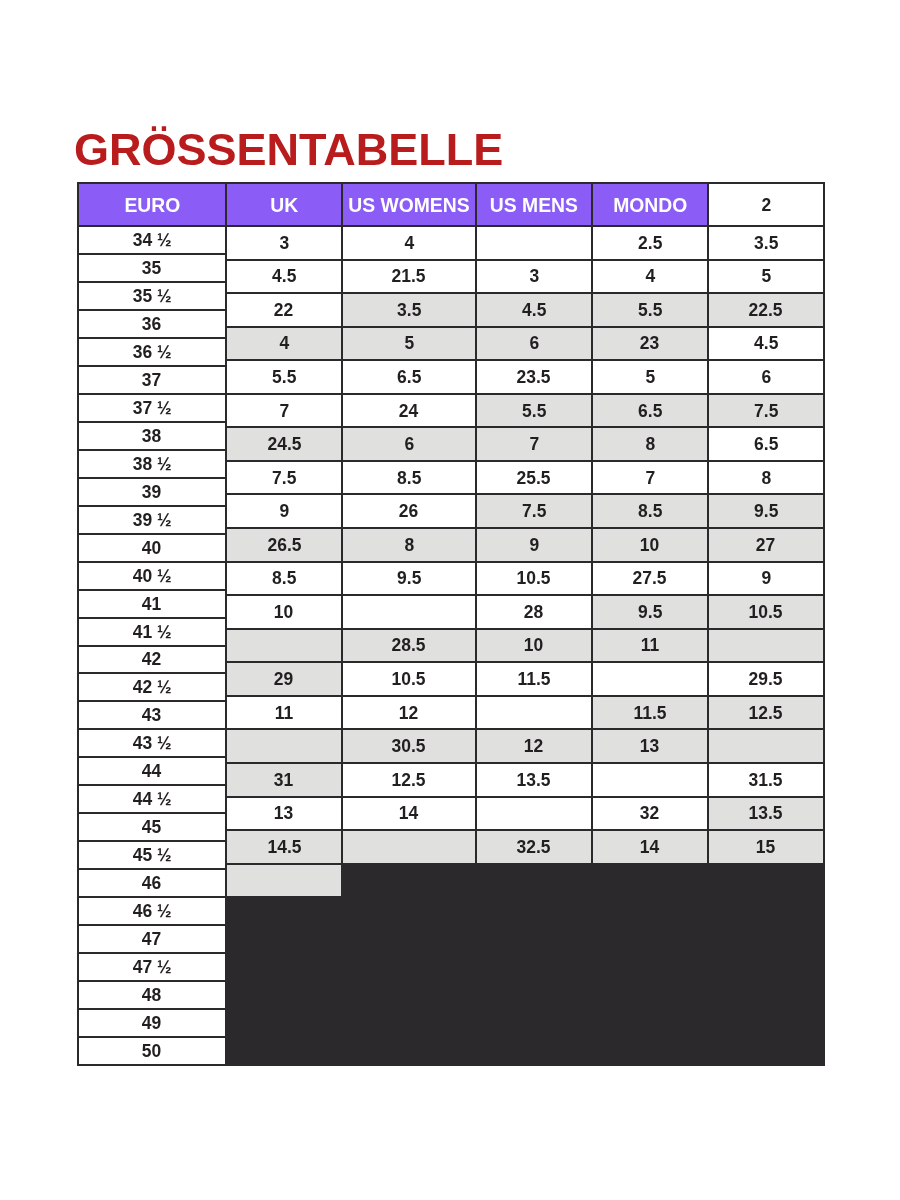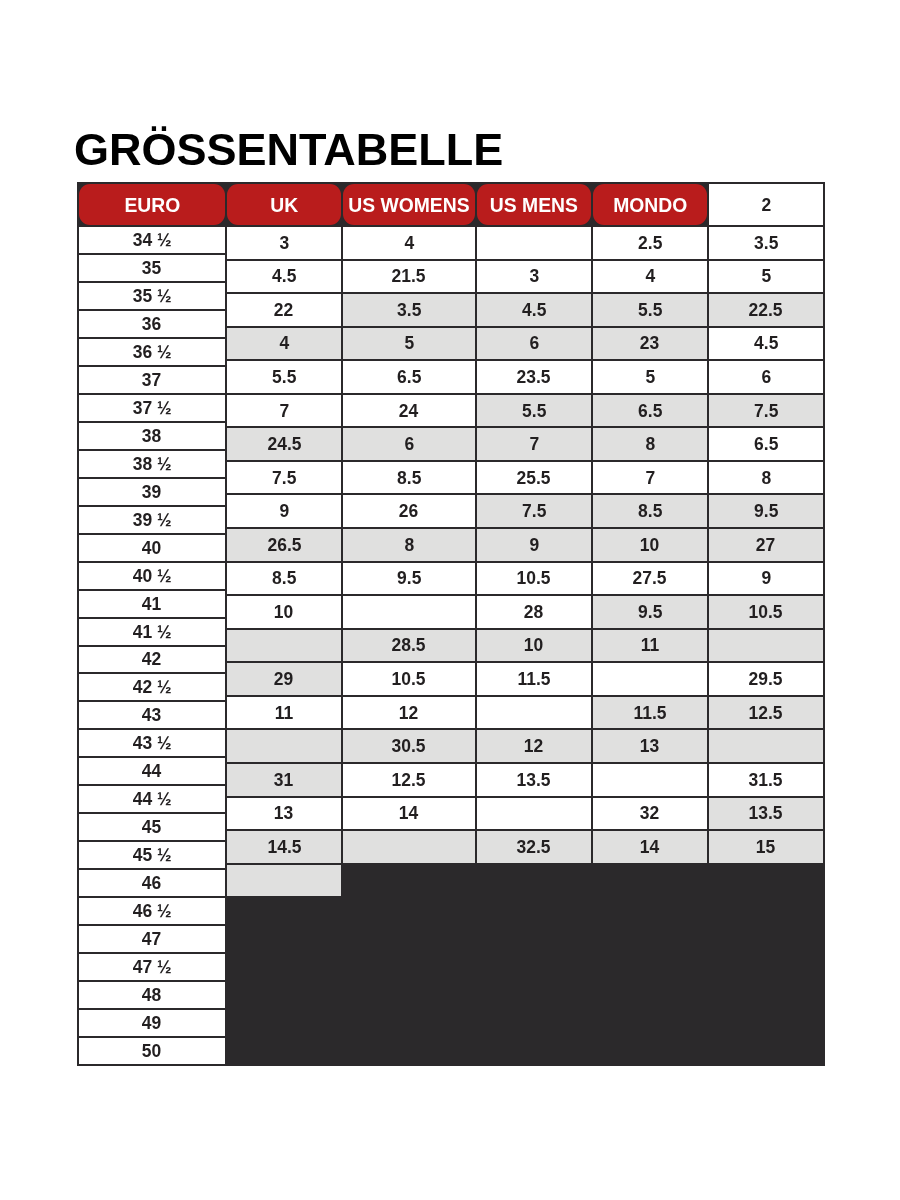--- a/index.html
+++ b/index.html
@@ -10,21 +10,21 @@
     background: #ffffff;
     overflow: hidden;
     font-family: "Liberation Sans", sans-serif;
   }
   .title {
     position: absolute;
     left: 74px;
     top: 127px;
     font-size: 45px;
     font-weight: bold;
-    color: #000000;
+    color: #b91c1c;
     letter-spacing: 0px;
     line-height: 1;
     white-space: nowrap;
   }
   
   .sizetable {
     position: absolute;
     left: 77px;
     top: 182px;
     width: 748px;
@@ -42,29 +42,28 @@
     gap: 2px;
   }
   .grid-right {
     flex: 1 1 auto;
     display: grid;
     grid-template-columns: repeat(5, 1fr);
     grid-template-rows: 41px repeat(25, 1fr);
     gap: 2px;
   }
   .th {
-    background: #b91c1c;
+    background: #8b5cf6;
     color: #ffffff;
     display: flex;
     align-items: center;
     justify-content: center;
     font-weight: bold;
     font-size: 21px;
     white-space: nowrap;
-    border-radius: 11px;
   }
   .cell {
     background: #ffffff;
     color: #221f20;
     display: flex;
     align-items: center;
     justify-content: center;
     font-weight: bold;
     font-size: 19px;
     white-space: nowrap;

